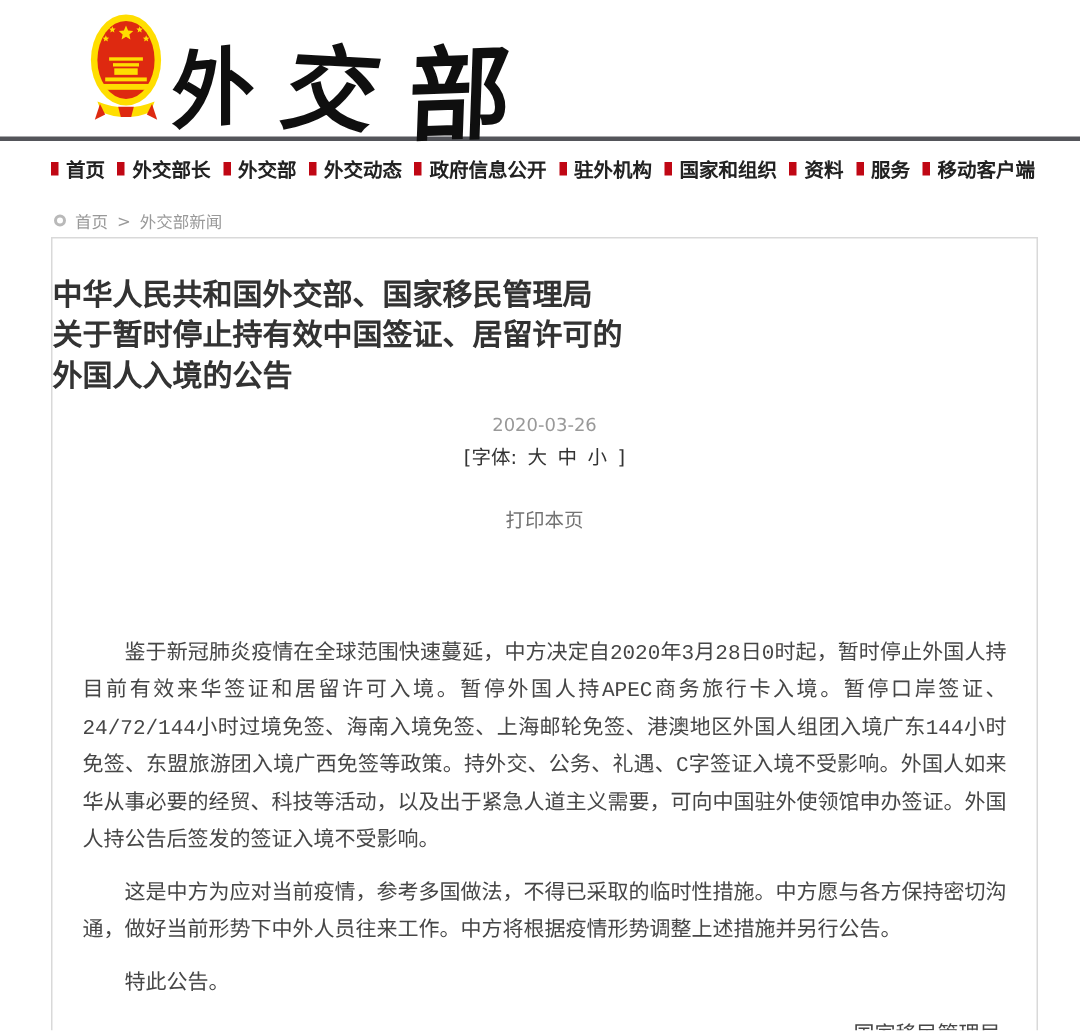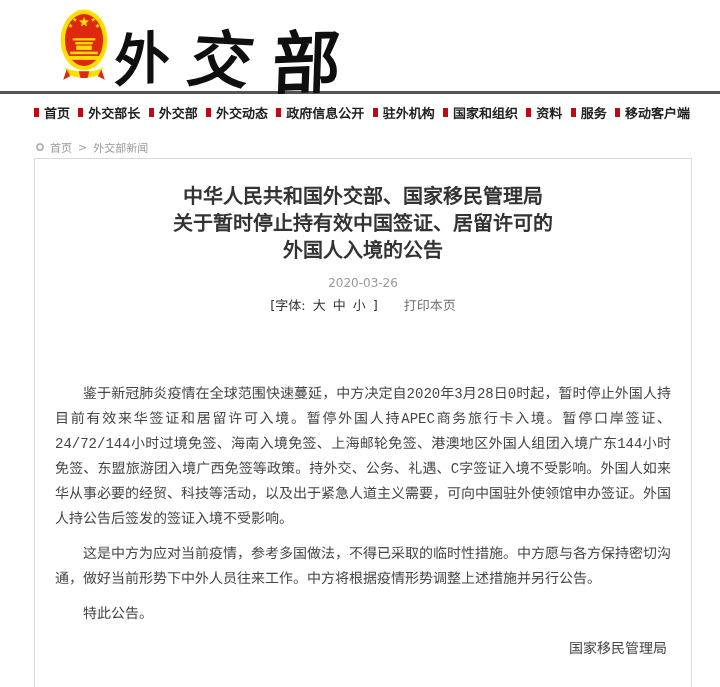--- a/index.html
+++ b/index.html
@@ -31,23 +31,23 @@
   .crumb-icon { width:8px; height:8px; border:2px solid #b9b9b9; border-radius:50%; display:inline-block; }
   .crumb-home { color:#999; text-decoration:none; cursor:pointer; }
   .crumb-sep { color:#999; }
   .crumb-current { color:#999; }
 
   
   .content-box {
     position:absolute; left:34px; top:158px; width:658px; height:560px;
     border:1px solid #d9d9d9; background:#fff;
   }
-  .article-title { margin-top:24px; text-align:center; font-size:20px; font-weight:bold; color:#333; line-height:27px; }
+  .article-title { margin-top:24px; text-align:left; font-size:20px; font-weight:bold; color:#333; line-height:27px; }
   .article-date { margin-top:12px; text-align:center; font-size:12px; color:#999; line-height:15px; }
-  .font-row { margin-top:7px; display:flex; justify-content:center; align-items:center; gap:26px; font-size:13px; color:#333; line-height:16px; }
+  .font-row { margin-top:7px; display:flex; justify-content:center; align-items:center; gap:26px; font-size:13px; color:#333; line-height:16px;flex-direction:column; }
   .font-size-ctrl { display:flex; align-items:center; gap:7px; }
   .font-size-link { color:#333; text-decoration:none; cursor:pointer; }
   .print-link { color:#737373; text-decoration:none; cursor:pointer; }
 
   .article-body { margin-top:68px; padding:0 20px;font-family:Liberation Mono, monospace; }
   .article-body p {
     font-size:14px; color:#464646; line-height:25px; text-align:justify;
     text-indent:2em; margin:0 0 10px;
   }
   .sig { text-align:right; padding-right:4px; font-size:14px; color:#464646; line-height:25px; }

